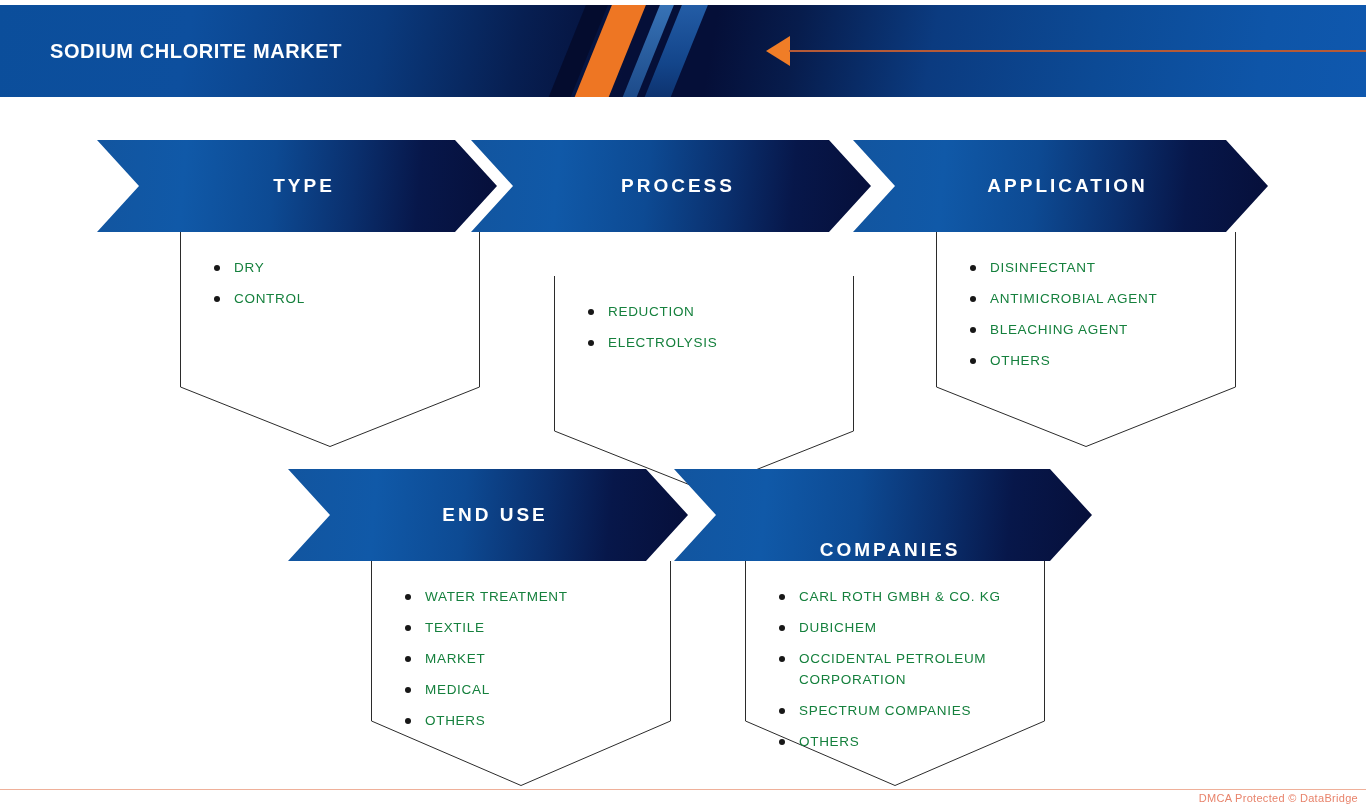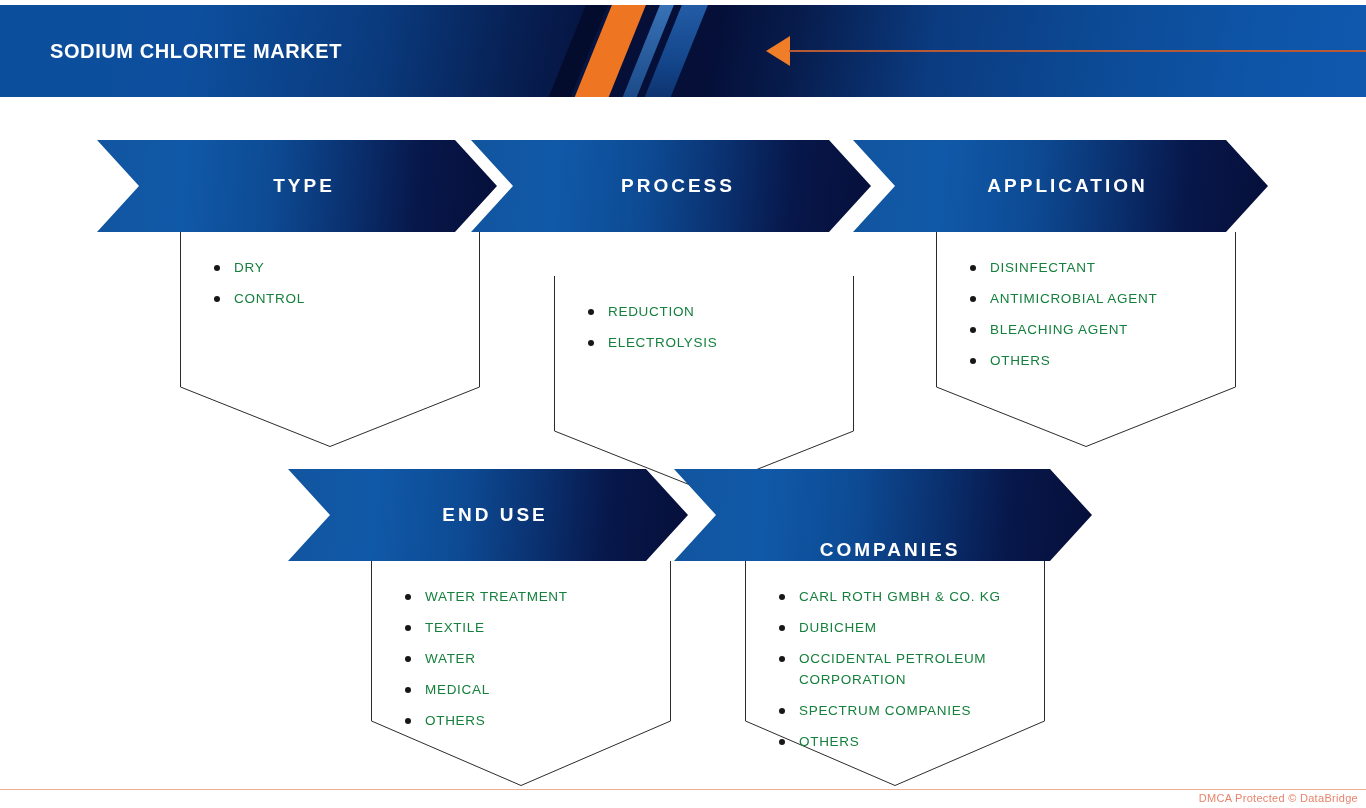--- a/index.html
+++ b/index.html
@@ -264,21 +264,21 @@
                 background:linear-gradient(95deg,#12559f 0%,#1059a8 22%,#0d4a93 44%,#0a2f6d 64%,#07174a 80%,#060f3a 100%);">
       <span class="chevron-label">END USE</span>
     </div>
     <div class="pointbox" style="left:83px; top:92px; width:300px; height:225px;">
       <svg width="300" height="225" viewBox="0 0 300 225" aria-hidden="true">
         <path class="pointbox-line" d="M0.5,0 L0.5,160 L150,224.5 L299.5,160 L299.5,0"></path>
       </svg>
       <ul class="bullets">
         <li>WATER TREATMENT</li>
         <li>TEXTILE</li>
-        <li>WATER</li>
+        <li>MARKET</li>
         <li>MEDICAL</li>
         <li>OTHERS</li>
       </ul>
     </div>
   </div>
 
   <div class="group" style="left:662px; top:469px; width:418px;">
     <div class="chevron" style="left:12px; top:0; width:418px;
                 background:linear-gradient(95deg,#12559f 0%,#1059a8 22%,#0d4a93 44%,#0a2f6d 64%,#07174a 80%,#060f3a 100%);align-items:flex-end;">
       <span class="chevron-label">COMPANIES</span>

